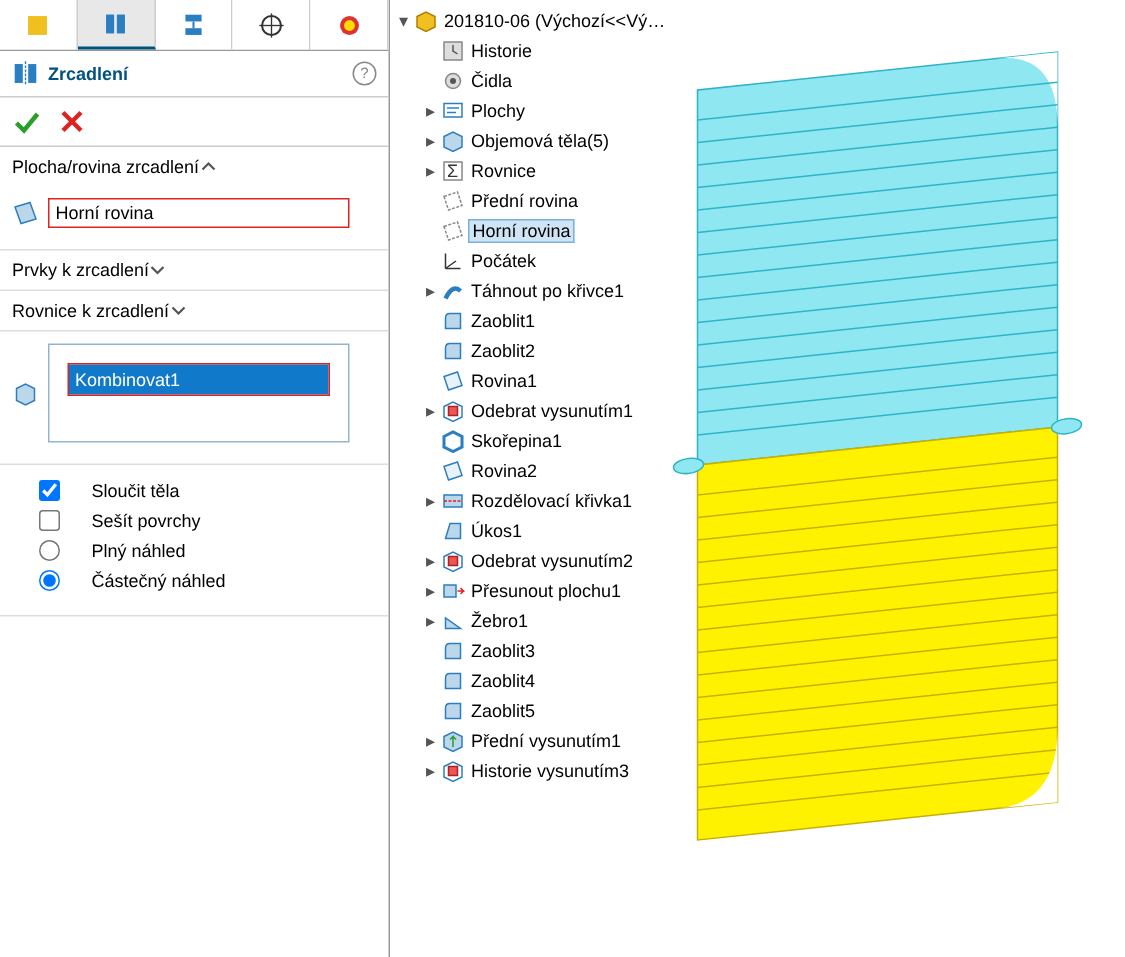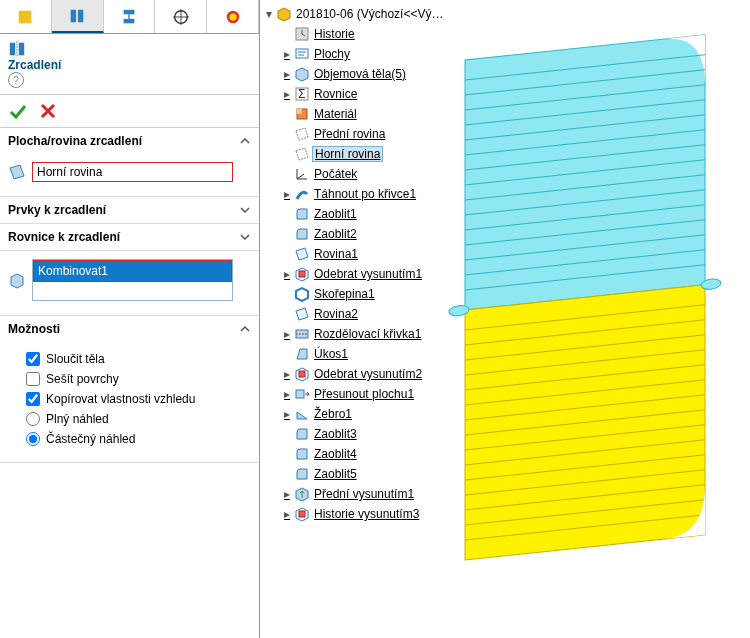--- a/index.html
+++ b/index.html
@@ -5,53 +5,53 @@
 * { box-sizing: border-box; margin: 0; padding: 0; font-family: "Segoe UI", Tahoma, sans-serif; font-size: 12px; }
 body { width: 750px; height: 638px; background: #fff; display: flex; overflow: hidden; }
 
 
 .panel { width: 260px; border-right: 1px solid #999; display: flex; flex-direction: column; background: #fff; }
 .tabbar { display: flex; border-bottom: 1px solid #999; height: 34px; }
 .tab { flex: 1; display: flex; align-items: center; justify-content: center; border-right: 1px solid #ccc; background: #fff; cursor: pointer; }
 .tab.active { background: #e8e8e8; border-bottom: 2px solid #00527f; }
 .tab svg { width: 18px; height: 18px; }
 
-.header { display: flex; padding: 6px 8px; border-bottom: 1px solid #ccc; flex-direction: column; }
+.header { display: flex; align-items: center; padding: 6px 8px; border-bottom: 1px solid #ccc; }
 .header .hicon { width: 18px; height: 18px; margin-right: 6px; }
 .header .title { font-weight: 600; color: #00527f; flex: 1; }
 .help { width: 16px; height: 16px; border: 1px solid #888; border-radius: 50%; color: #888; display: flex; align-items: center; justify-content: center; font-size: 10px; cursor: pointer;}
 
 .actionbar { display: flex; gap: 10px; padding: 6px 8px; border-bottom: 1px solid #ccc; }
 .icon-btn { width: 20px; height: 20px; display: flex; align-items: center; justify-content: center; cursor: pointer; }
 
 .section { border-bottom: 1px solid #ddd; }
-.sechead { display: flex; align-items: center; justify-content: space-between; padding: 6px 8px; font-weight: 700; cursor: pointer; }
+.sechead { display: flex; align-items: center; padding: 6px 8px; font-weight: 400; cursor: pointer; }
 .chev { width: 12px; height: 12px; }
 
 .secbody { padding: 4px 8px 10px 8px; }
 .inputrow { display: flex; align-items: center; gap: 6px; margin: 4px 18px 4px 0; }
 .inputrow .rowicon { width: 18px; height: 18px; flex-shrink: 0; }
 .textbox { flex: 1; border: 1px solid #94b4cd; background: #fff; padding: 2px 4px; height: 20px; }
 .textbox.red { border: 1.5px solid #d22; }
 .selected-field { flex: 1; background: #1079c9; color: #fff; padding: 3px 4px; height: 18px;}
-.selected-wrap { border: 1px solid #94b4cd; padding: 1px; display:flex; flex-direction:column; gap:0;justify-content:space-between;}
+.selected-wrap { border: 1px solid #94b4cd; padding: 13px; display:flex; flex-direction:column; gap:0;justify-content:space-between;}
 .selected-field.redbox { outline: 1.5px solid #d22; }
 
-.checkrow, .radiorow { display: flex; align-items: center; gap: 6px; margin: 6px 0 6px 18px; }
+.checkrow, .radiorow { display: flex; align-items: center; gap: 21px; margin: 6px 0 6px 18px; }
 .checkrow input, .radiorow input { width: 14px; height: 14px; }
 
 
 .tree-area { flex: 1; position: relative; overflow: hidden; }
 .tree { position: absolute; left: 0; top: 4px; width: 200px; z-index: 2;}
 .node { display: flex; align-items: center; height: 20px; padding-left: 4px; gap: 2px; cursor:pointer;}
 .node .expander { width: 10px; height:10px; display:flex; align-items:center; justify-content:center; color:#555;}
 .node .nicon { width: 16px; height: 16px; flex-shrink:0; display:flex; align-items:center; justify-content:center;}
 .node .nlabel { white-space: nowrap; padding: 0 2px;}
 .node .nlabel.hl { background:#cfe5f5; border:1px solid #7bb1d8;}
-.lvl0{margin-left:0;} .lvl1{margin-left:18px;text-decoration:underline;}
+.lvl0{margin-left:0;} .lvl1{margin-left:18px;}
 
 
 .viewport { position:absolute; right: 0; top: 20px; width: 320px; height: 600px; z-index:1;}
 .viewport svg{width:100%;height:100%;}
 
 
 .c-yellow{fill:#f0c020;} .c-blue{fill:#2b7fc0;}
 .stroke-b{stroke:#2b7fc0;stroke-width:1.5;fill:none;}
 </style>
 </head>
@@ -159,38 +159,28 @@
           </svg>
         <div class="selected-wrap" style="flex:1">
           <div class="selected-field redbox">Kombinovat1</div>
           <div style="height:18px"></div>
         </div>
       </div>
     </div>
   </div>
 
   <div class="section">
-    <div class="sechead">
-      <span>Možnosti</span>
-      <svg class="chev" viewBox="0 0 12 12">
-          <polyline points="2,8 6,4 10,8" fill="none" stroke="#555" stroke-width="1.5"></polyline>
-        </svg>
-    </div>
     <div class="secbody">
       <label class="checkrow">
           <input type="checkbox" checked="" style="">
           <span>Sloučit těla</span>
         </label>
       <label class="checkrow">
           <input type="checkbox" style="">
           <span>Sešít povrchy</span>
-        </label>
-      <label class="checkrow">
-          <input type="checkbox" checked="" style="">
-          <span>Kopírovat vlastnosti vzhledu</span>
         </label>
       <label class="radiorow">
           <input type="radio" name="pv" style="">
           <span>Plný náhled</span>
         </label>
       <label class="radiorow">
           <input type="radio" name="pv" checked="" style="">
           <span>Částečný náhled</span>
         </label>
     </div>
@@ -213,20 +203,30 @@
           <span class="expander"></span>
           <span class="nicon">
             <svg viewBox="0 0 16 16">
               <rect x="2" y="2" width="12" height="12" fill="#ddd" stroke="#888"></rect>
               <polyline points="8,4 8,8 11,10" fill="none" stroke="#555"></polyline>
             </svg>
           </span>
           <span class="nlabel">Historie</span>
         </div>
         <div class="node lvl1">
+          <span class="expander"></span>
+          <span class="nicon">
+            <svg viewBox="0 0 16 16">
+              <circle cx="8" cy="8" r="5" fill="#ddd" stroke="#888"></circle>
+              <circle cx="8" cy="8" r="2" fill="#555"></circle>
+            </svg>
+          </span>
+          <span class="nlabel">Čidla</span>
+        </div>
+        <div class="node lvl1">
           <span class="expander">▸</span>
           <span class="nicon">
             <svg viewBox="0 0 16 16">
               <rect x="2" y="3" width="12" height="9" fill="#fff" stroke="#2b7fc0"></rect>
               <line x1="4" y1="6" x2="12" y2="6" stroke="#2b7fc0"></line>
               <line x1="4" y1="9" x2="10" y2="9" stroke="#2b7fc0"></line>
             </svg>
           </span>
           <span class="nlabel">Plochy</span>
         </div>
@@ -241,30 +241,20 @@
         </div>
         <div class="node lvl1">
           <span class="expander">▸</span>
           <span class="nicon">
             <svg viewBox="0 0 16 16">
               <rect x="2" y="2" width="12" height="12" fill="#fff" stroke="#888"></rect>
               <text x="4" y="12" font-size="10" fill="#333">Σ</text>
             </svg>
           </span>
           <span class="nlabel">Rovnice</span>
-        </div>
-        <div class="node lvl1">
-          <span class="expander"></span>
-          <span class="nicon">
-            <svg viewBox="0 0 16 16">
-              <rect x="3" y="3" width="10" height="10" fill="#e84" stroke="#a52"></rect>
-              <rect x="3" y="3" width="5" height="5" fill="#ec8"></rect>
-            </svg>
-          </span>
-          <span class="nlabel">Materiál <není určen=""></není></span>
         </div>
         <div class="node lvl1">
           <span class="expander"></span>
           <span class="nicon">
             <svg viewBox="0 0 16 16">
               <polygon points="2,5 11,2 14,11 5,14" fill="none" stroke="#888" stroke-dasharray="2 1"></polygon>
             </svg>
           </span>
           <span class="nlabel">Přední rovina</span>
         </div>

